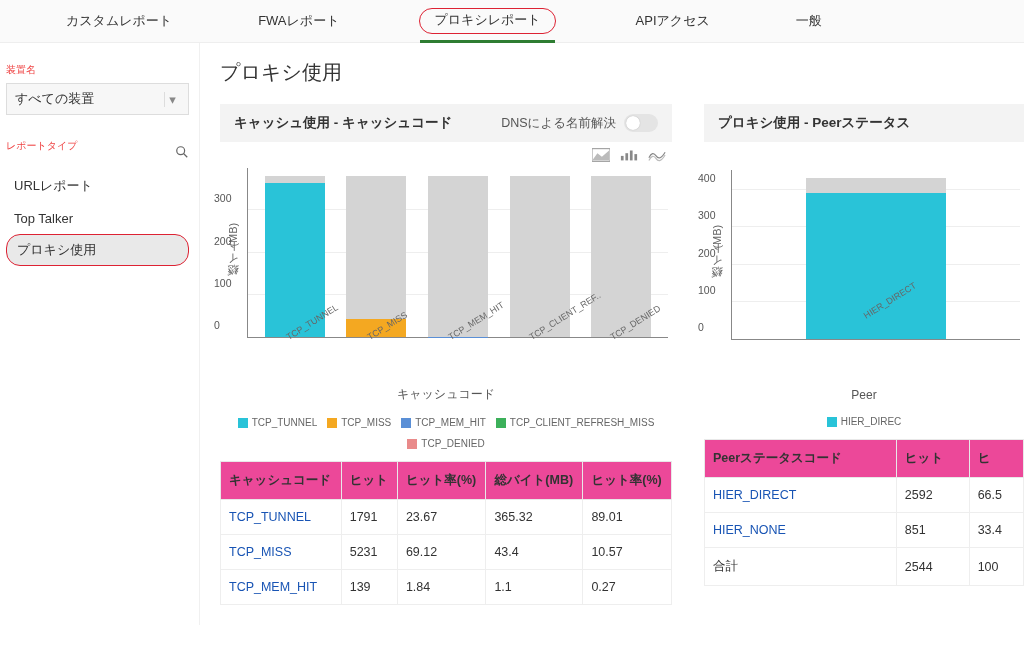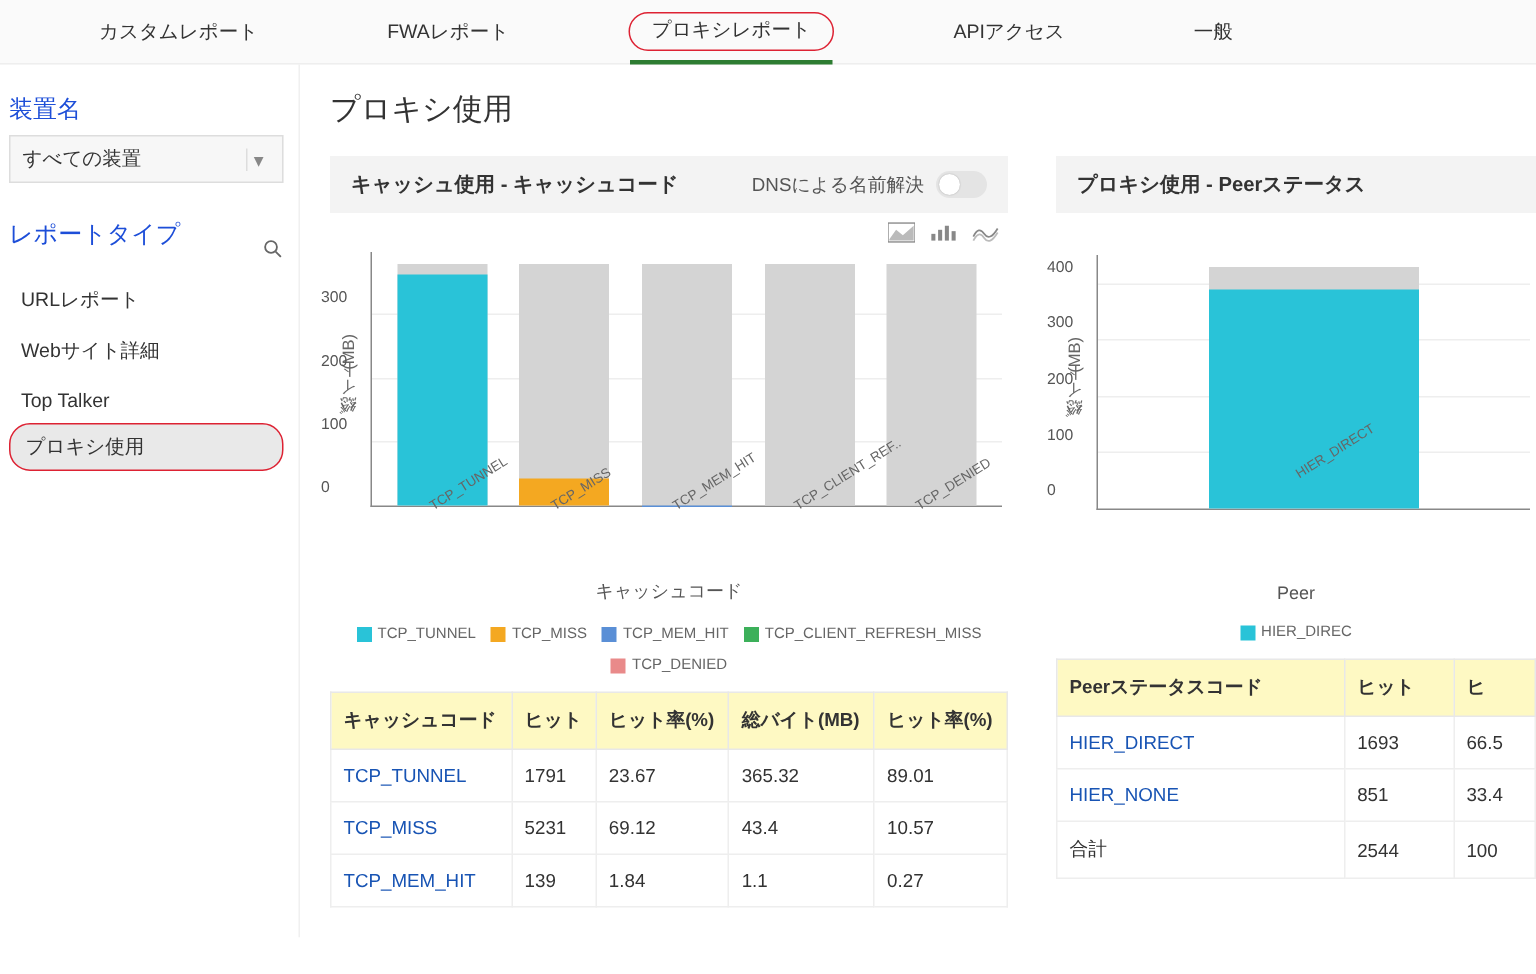--- a/index.html
+++ b/index.html
@@ -3,21 +3,21 @@
 <meta charset="utf-8">
 <style>
   * { box-sizing: border-box; }
   html, body { margin: 0; padding: 0; font-family: "Hiragino Sans", "Meiryo", sans-serif; font-size: 13px; color: #333; background: #fff; }
   .topnav { display: flex; gap: 34px; padding: 8px 20px; border-bottom: 1px solid #eee; background: #fafafa; }
   .topnav .tab { padding: 4px 6px; cursor: pointer; margin-left: 40px; }
   .topnav .tab.active { border: 1.5px solid #d23; border-radius: 14px; padding: 2px 14px; position: relative; }
   .topnav .tab.active::after { content:""; position:absolute; left:0; right:0; bottom:-10px; height:3px; background:#2e7d32; }
   .layout { display: flex; }
   .sidebar { width: 200px; padding: 14px 10px 14px 6px; border-right: 1px solid #f0f0f0; }
-  .side-label { font-size: 16px; color: #1d4ed8; margin: 6px 0; }
+  .side-label { font-size: 10px; color: #ef4444; margin: 6px 0; }
   .select { display:flex; align-items:center; justify-content:space-between; border:1px solid #ddd; background:#f7f7f7; padding:6px 8px; margin-bottom:18px; }
   .select .caret { width:16px; text-align:center; border-left:1px solid #ddd; color:#888; }
   .report-type-head { display:flex; align-items:flex-end; justify-content:space-between; margin-bottom:10px; }
   .search-icon { width:14px; height:14px; }
   .nav-items { list-style:none; padding:0; margin:0; }
   .nav-items li { padding:8px 8px; cursor:pointer; }
   .nav-items li.selected { background:#e9e9e9; border:1.5px solid #d23; border-radius:14px; padding:6px 10px; }
   .main { flex:1; padding: 10px 0 20px 20px; overflow:hidden; }
   .page-title { font-size: 20px; margin: 6px 0 18px; }
   .panels { display:flex; gap:32px; }
@@ -40,21 +40,21 @@
   .bar-slot { width:60px; display:flex; flex-direction:column; align-items:center; height:100%; justify-content:flex-end; }
   .bar-bg { width:60px; background:#d4d4d4; height:100%; position:relative; display:flex; flex-direction:column; justify-content:flex-end; }
   .bar-fill { width:100%; }
   .xlabels { display:flex; justify-content:space-around; padding:4px 6px 0 40px; }
   .xlabels span { font-size:9px; color:#666; transform: rotate(-32deg); transform-origin: top left; width:60px; white-space:nowrap; padding-left:16px; display:inline-block; }
   .axis-title { text-align:center; font-size:12px; color:#555; margin-top:34px; }
   .legend { display:flex; flex-wrap:wrap; gap:10px; justify-content:center; font-size:10px; color:#666; margin-top:14px; }
   .leg-item { display:flex; align-items:center; gap:4px; }
   .swatch { width:10px; height:10px; display:inline-block; }
   table.data { width:100%; border-collapse:collapse; margin-top:12px; font-size:12.5px; }
-  table.data th { text-align:left; background:#fef9c3; padding:10px 8px; font-weight:600; border:1px solid #e8e8e8; }
+  table.data th { text-align:left; background:#ec4899; padding:10px 8px; font-weight:600; border:1px solid #e8e8e8; }
   table.data td { padding:10px 8px; border:1px solid #eee; }
   table.data td.link { color:#1854b4; }
   .peer .panel-head { justify-content:flex-start; }
   .peer .chart .bars .bar-slot { width:140px; }
   .peer .bar-bg { width:140px; }
   .peer .xlabels span { width:140px; padding-left:60px; }
 </style>
 </head>
 <body>
 
@@ -76,21 +76,20 @@
     </div>
     <div class="report-type-head">
       <div class="side-label">レポートタイプ</div>
       <svg class="search-icon" viewBox="0 0 16 16">
           <circle cx="6.5" cy="6.5" r="4.5" fill="none" stroke="#666" stroke-width="1.4"></circle>
           <line x1="10" y1="10" x2="14" y2="14" stroke="#666" stroke-width="1.4"></line>
         </svg>
     </div>
     <ul class="nav-items">
       <li>URLレポート</li>
-      <li>Webサイト詳細</li>
       <li>Top Talker</li>
       <li class="selected">プロキシ使用</li>
     </ul>
   </div>
 
   <div class="main">
     <div class="page-title">プロキシ使用</div>
 
     <div class="panels">
 
@@ -268,21 +267,21 @@
           <thead>
               <tr>
             <th>Peerステータスコード</th>
             <th>ヒット</th>
             <th>ヒ</th>
           </tr>
             </thead>
           <tbody>
             <tr>
               <td class="link">HIER_DIRECT</td>
-              <td>1693</td>
+              <td>2592</td>
               <td>66.5</td>
             </tr>
             <tr>
               <td class="link">HIER_NONE</td>
               <td>851</td>
               <td>33.4</td>
             </tr>
             <tr>
               <td>合計</td>
               <td>2544</td>

